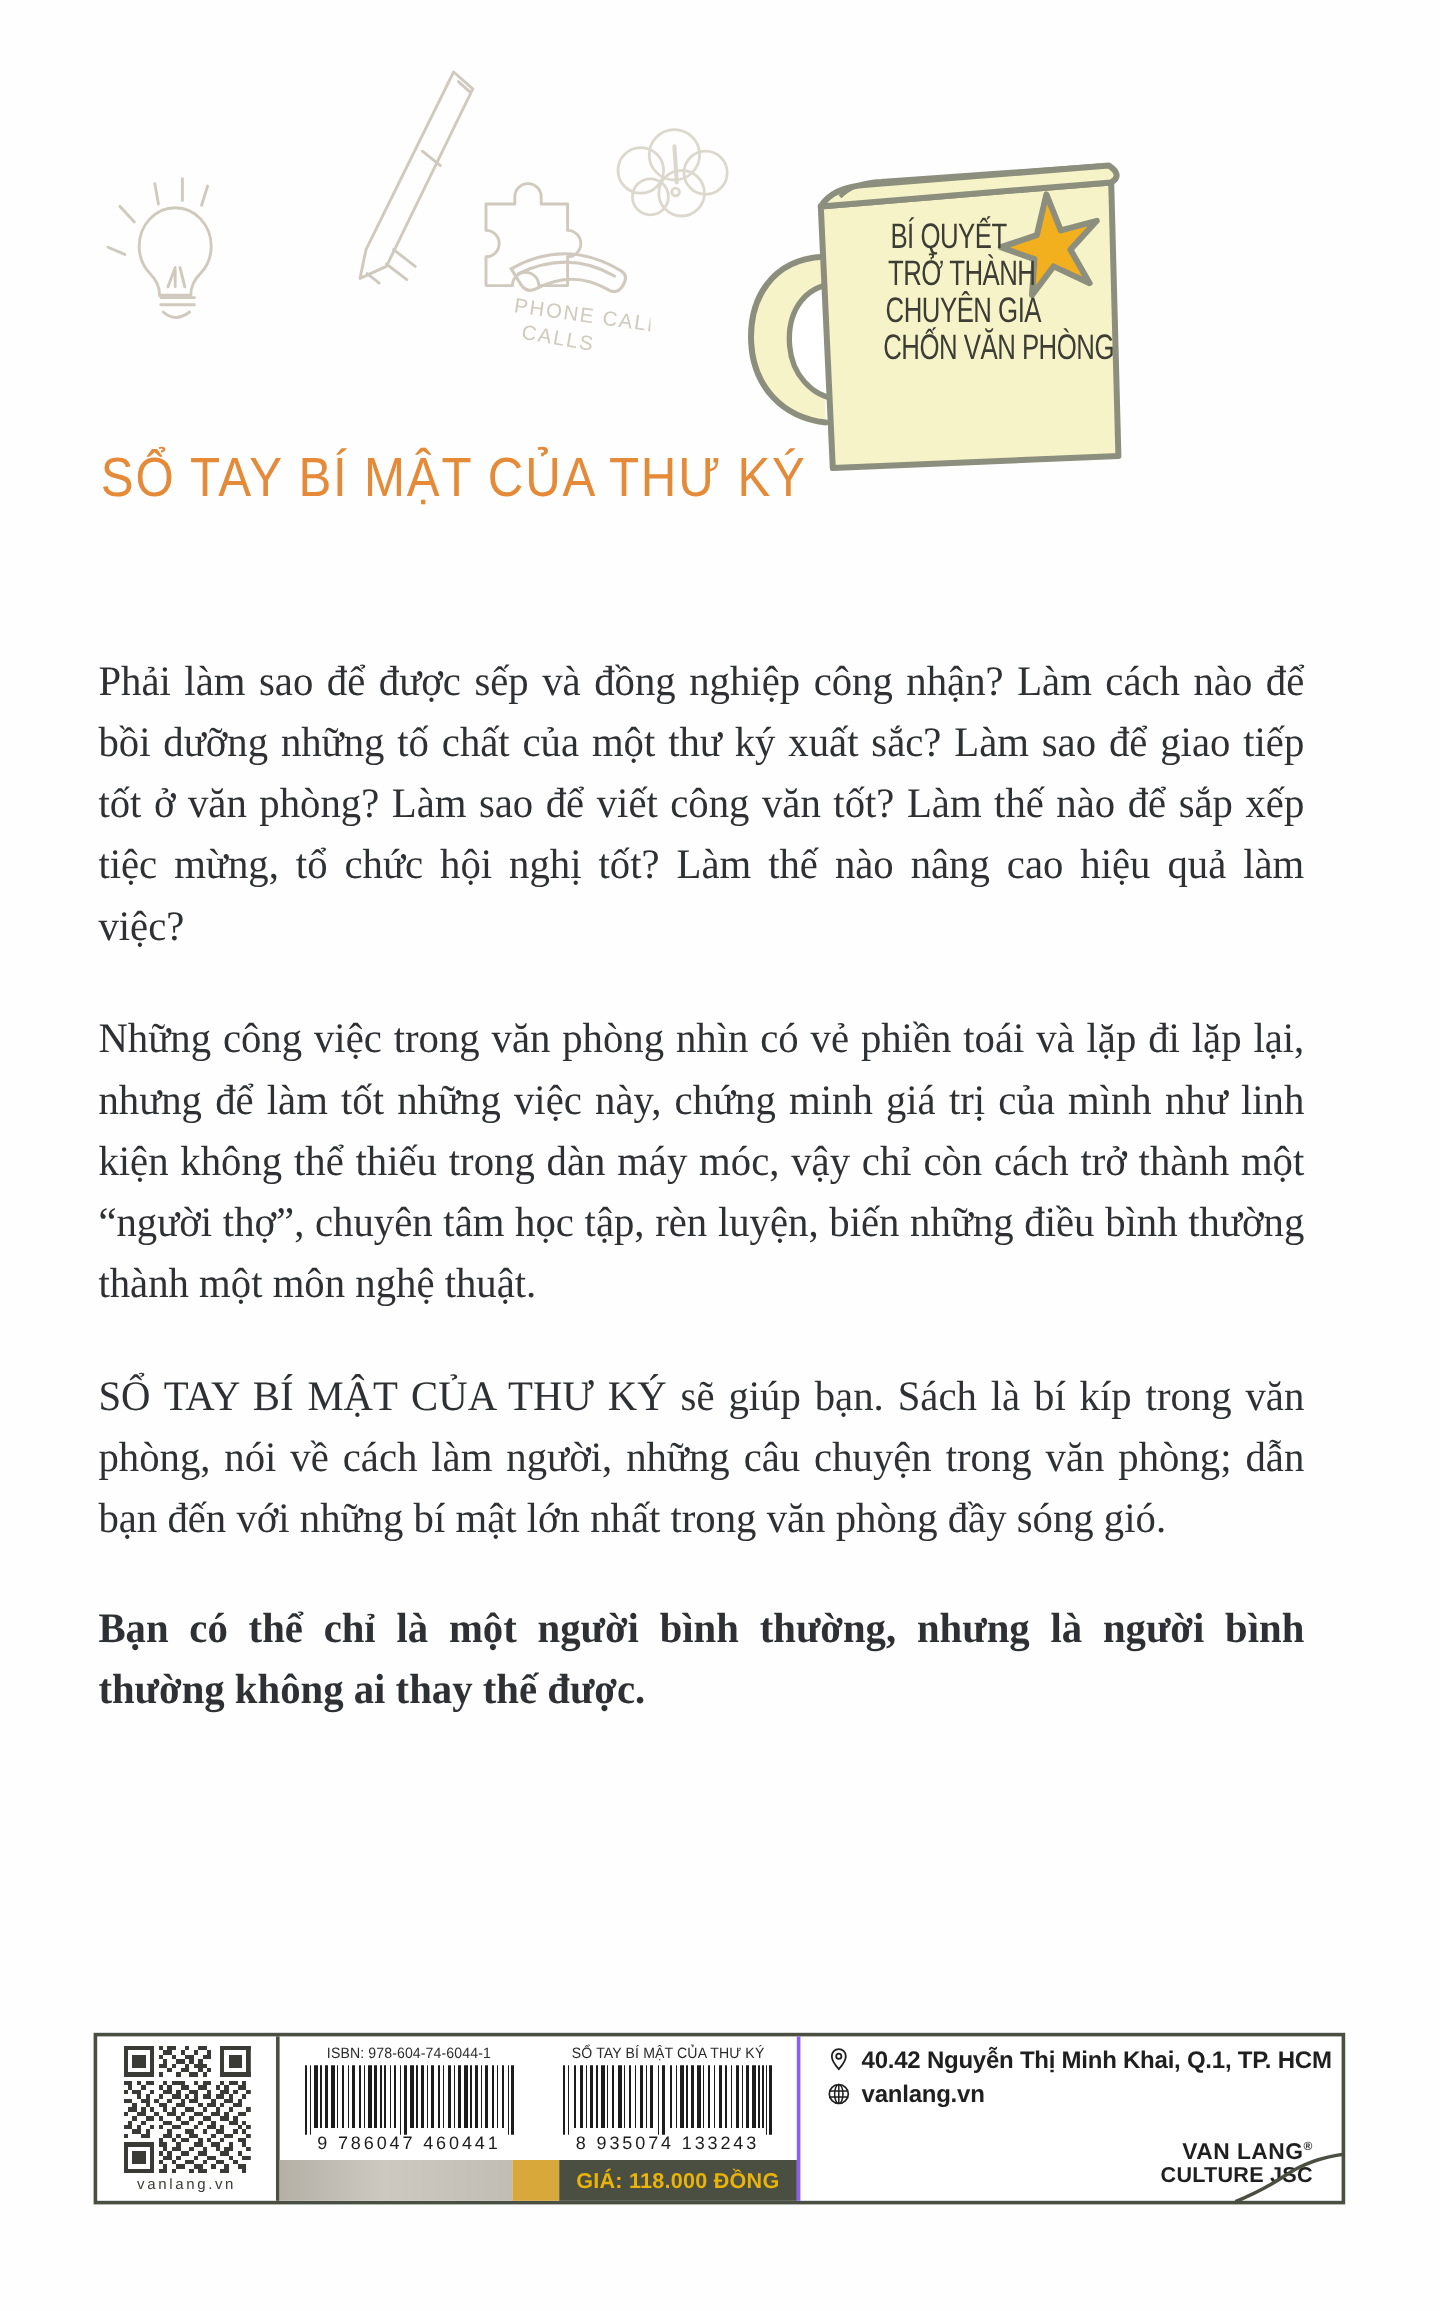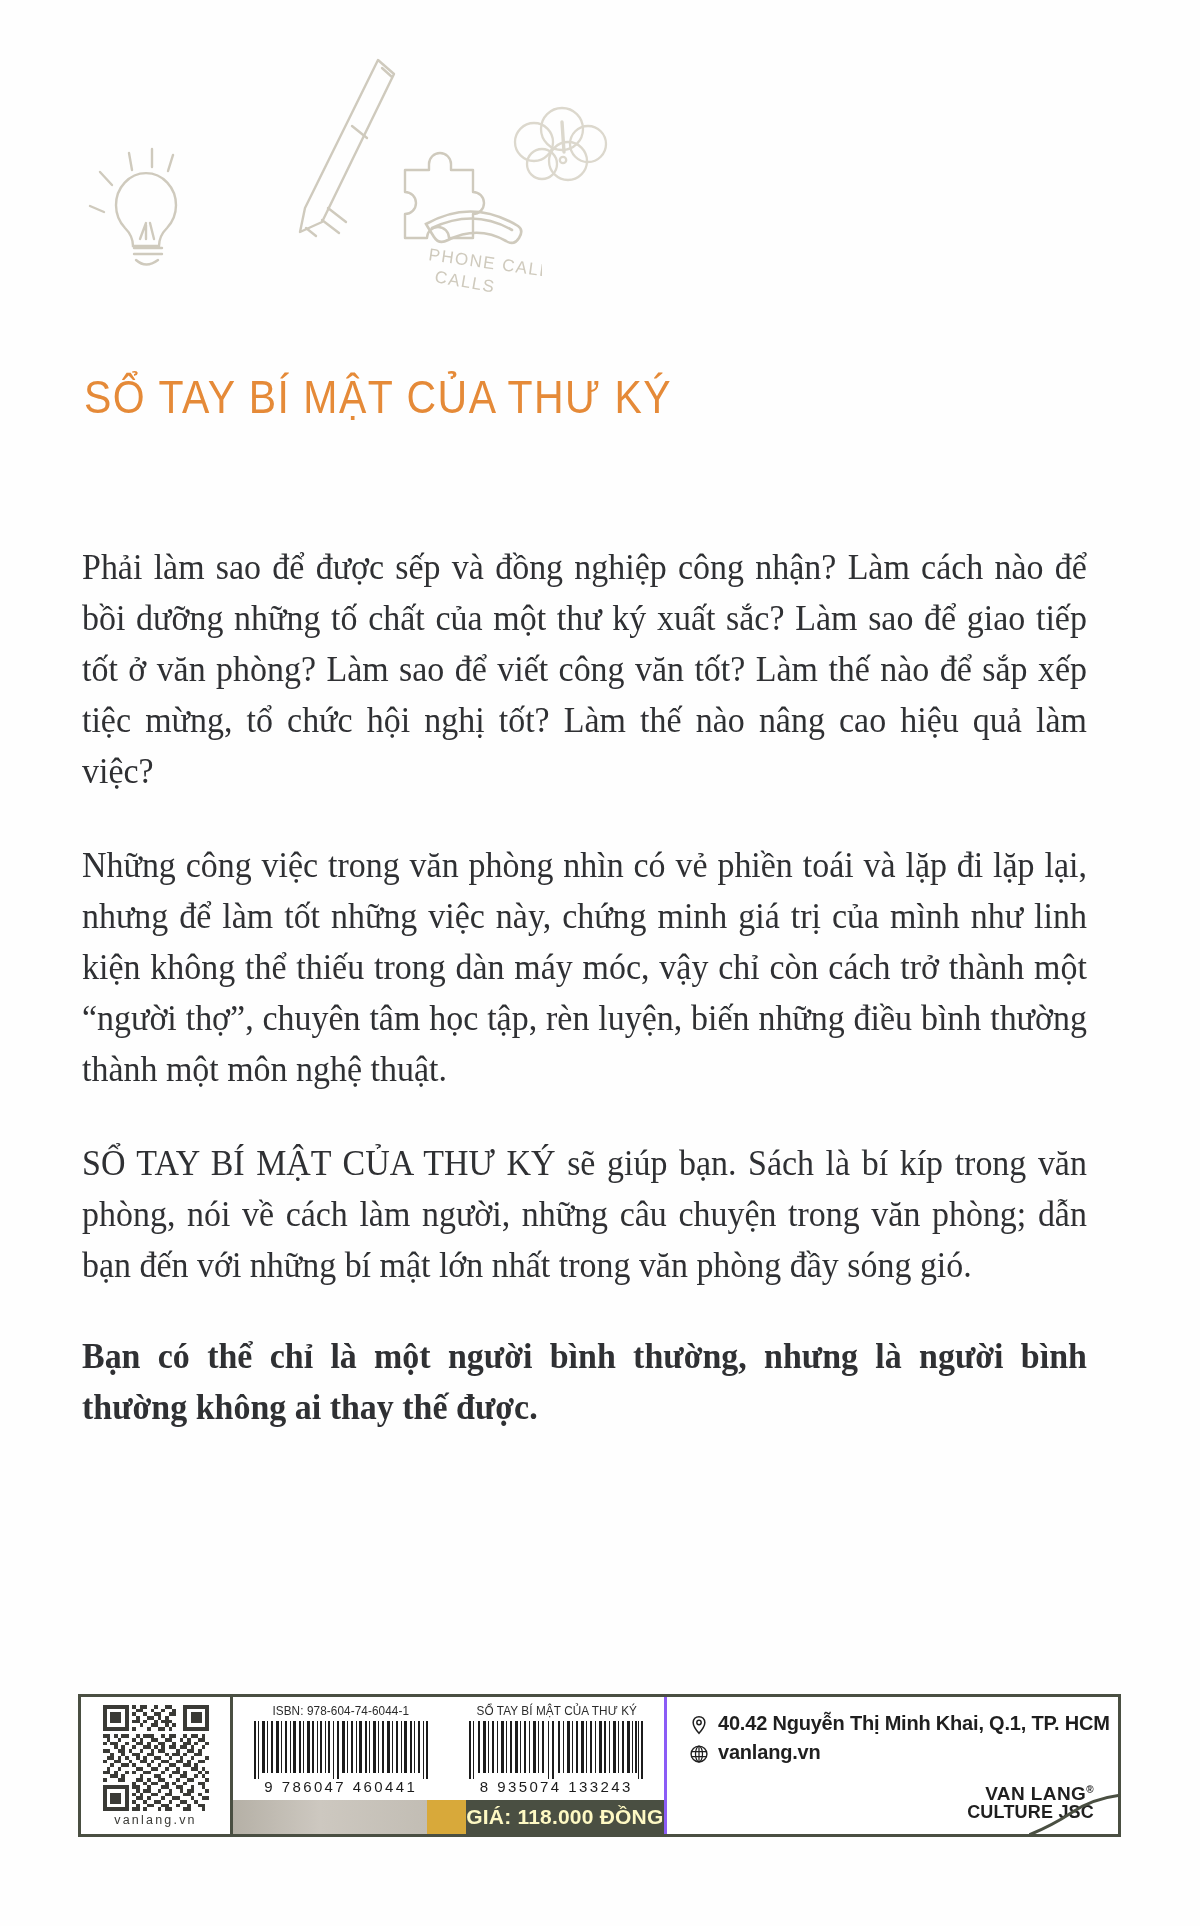--- a/index.html
+++ b/index.html
@@ -174,38 +174,38 @@
     width: 45%;
     background: linear-gradient(90deg, #b5b0a6 0%, #cdc8c0 45%, #c2bdb4 100%);
   }
   .price-gold {
     width: 9%;
     background: #d8a93a;
   }
   .price-dark {
     flex: 1 1 auto;
     background: #4a4f42;
-    color: #fef9c3;
+    color: #eab308;
     font-family: "Liberation Sans", sans-serif;
     font-weight: bold;
-    font-size: 21px;
+    font-size: 18px;
     display: flex;
     align-items: center;
     justify-content: center;
     letter-spacing: 0.2px;
   }
 
   .contact-cell {
     flex: 1 1 auto;
     position: relative;
     padding: 9px 0 0 22px;
   }
   .contact-line {
     display: flex;
-    align-items: flex-end;
+    align-items: flex-start;
     gap: 9px;
     height: 29px;
     font-family: "Liberation Sans", sans-serif;
     font-weight: bold;
     font-size: 20px;
     color: #1f1f1f;
     letter-spacing: -0.2px;
   }
   .contact-icon { width: 20px; height: 20px; flex: 0 0 20px; }
   .brand {
@@ -285,20 +285,41 @@
         <circle cx="88" cy="40" r="18"></circle>
         <circle cx="68" cy="57" r="19"></circle>
         <circle cx="42" cy="60" r="15"></circle>
         <path d="M62 18 l2 30" stroke-width="3.4" stroke-linecap="round"></path>
         <circle cx="63" cy="56" r="3.2"></circle>
       </g>
     </svg>
 
   </div>
 
+  <div class="mug-wrap">
+    <svg width="330" height="268" viewBox="0 0 330 268">
+
+      <path d="M76 86 c-42 2 -62 34 -60 72 c2 36 26 62 62 66" fill="#F7F3C8" stroke="#8d8f7e" stroke-width="5" stroke-linecap="round"></path>
+      <path d="M86 108 c-28 3 -40 26 -38 52 c2 24 18 42 40 45" fill="#ffffff" stroke="#8d8f7e" stroke-width="4.5" stroke-linecap="round"></path>
+
+      <path d="M74 44 L316 24 L322 252 L84 262 Z" fill="#F7F3C8" stroke="#8d8f7e" stroke-width="5" stroke-linejoin="round"></path>
+
+      <path d="M74 44 q10 -16 38 -18 L314 10 q12 8 2 14 L74 44 Z" fill="#F7F3C8" stroke="#8d8f7e" stroke-width="5" stroke-linejoin="round"></path>
+      <path d="M90 36 q12 -12 34 -13 L306 10" fill="none" stroke="#8d8f7e" stroke-width="3.5"></path>
+
+      <path d="M262 34 l12 30 30 -8 -22 24 16 28 -30 -14 -18 24 2 -30 -28 -10 30 -10 z" fill="#F2B01E" stroke="#8d8f7e" stroke-width="5" stroke-linejoin="round"></path>
+    </svg>
+
+    <div class="mug-text">
+      <span class="mug-line l1">BÍ QUYẾT</span>
+      <span class="mug-line l2">TRỞ THÀNH</span>
+      <span class="mug-line l3">CHUYÊN GIA</span>
+      <span class="mug-line l4">CHỐN VĂN PHÒNG</span>
+    </div>
+  </div>
 
   <div class="book-title">SỔ TAY BÍ MẬT CỦA THƯ KÝ</div>
 
   <div class="blurb">
     <p class="para">Phải làm sao để được sếp và đồng nghiệp công nhận? Làm cách nào để bồi dưỡng những tố chất của một thư ký xuất sắc? Làm sao để giao tiếp tốt ở văn phòng? Làm sao để viết công văn tốt? Làm thế nào để sắp xếp tiệc mừng, tổ chức hội nghị tốt? Làm thế nào nâng cao hiệu quả làm việc?</p>
     <p class="para">Những công việc trong văn phòng nhìn có vẻ phiền toái và lặp đi lặp lại, nhưng để làm tốt những việc này, chứng minh giá trị của mình như linh kiện không thể thiếu trong dàn máy móc, vậy chỉ còn cách trở thành một “người thợ”, chuyên tâm học tập, rèn luyện, biến những điều bình thường thành một môn nghệ thuật.</p>
     <p class="para tight">SỔ TAY BÍ MẬT CỦA THƯ KÝ sẽ giúp bạn. Sách là bí kíp trong văn phòng, nói về cách làm người, những câu chuyện trong văn phòng; dẫn bạn đến với những bí mật lớn nhất trong văn phòng đầy sóng gió.</p>
     <p class="para bold">Bạn có thể chỉ là một người bình thường, nhưng là người bình thường không ai thay thế được.</p>
   </div>
 

